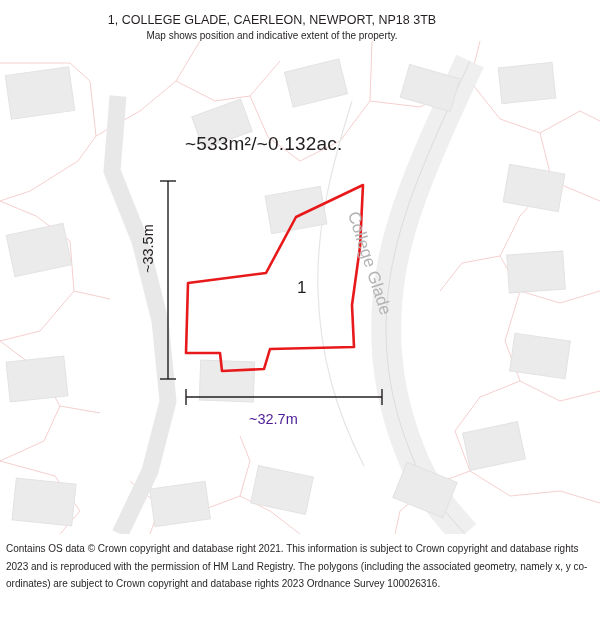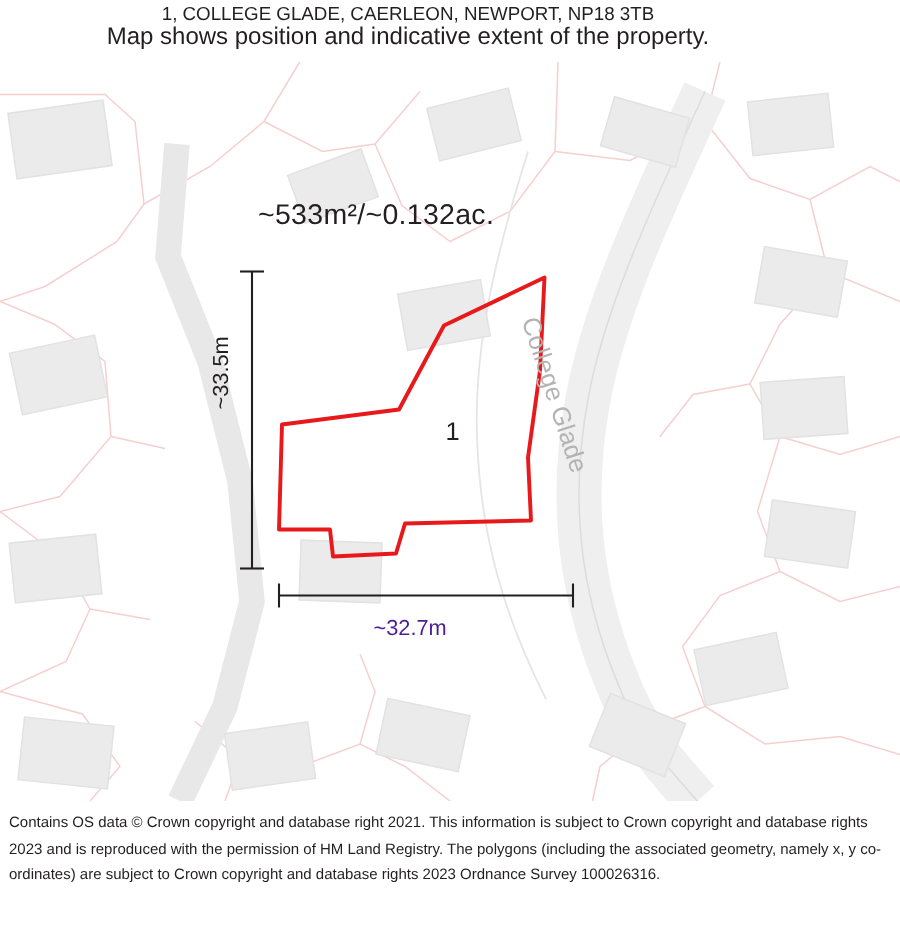--- a/index.html
+++ b/index.html
@@ -20,30 +20,30 @@
     height: 625px;
   }
   
   .header {
     position: absolute;
     top: 0;
     left: 0;
     width: 544px;
     height: 42px;
     text-align: center;
-    padding-top: 1px;
+    padding-top: 12px;
     box-sizing: border-box;
   }
   .header .title {
     font-size: 12.5px;
     color: #231f20;
     line-height: 16px;
   }
   .header .subtitle {
-    font-size: 16px;
+    font-size: 10px;
     color: #231f20;
     line-height: 16px;
   }
   
   .map-wrap {
     position: absolute;
     top: 41px;
     left: 0;
     width: 600px;
     height: 493px;
@@ -53,21 +53,21 @@
   .map-wrap svg {
     display: block;
   }
   
   .map-label {
     position: absolute;
     font-family: "Liberation Sans", sans-serif;
     color: #231f20;
   }
   .area-label {
-    left: 172px;
+    left: 185px;
     top: 92px;
     font-size: 19px;
     letter-spacing: 0.2px;
   }
   .plot-number {
     left: 297px;
     top: 237px;
     font-size: 17px;
   }
   .street-name {

